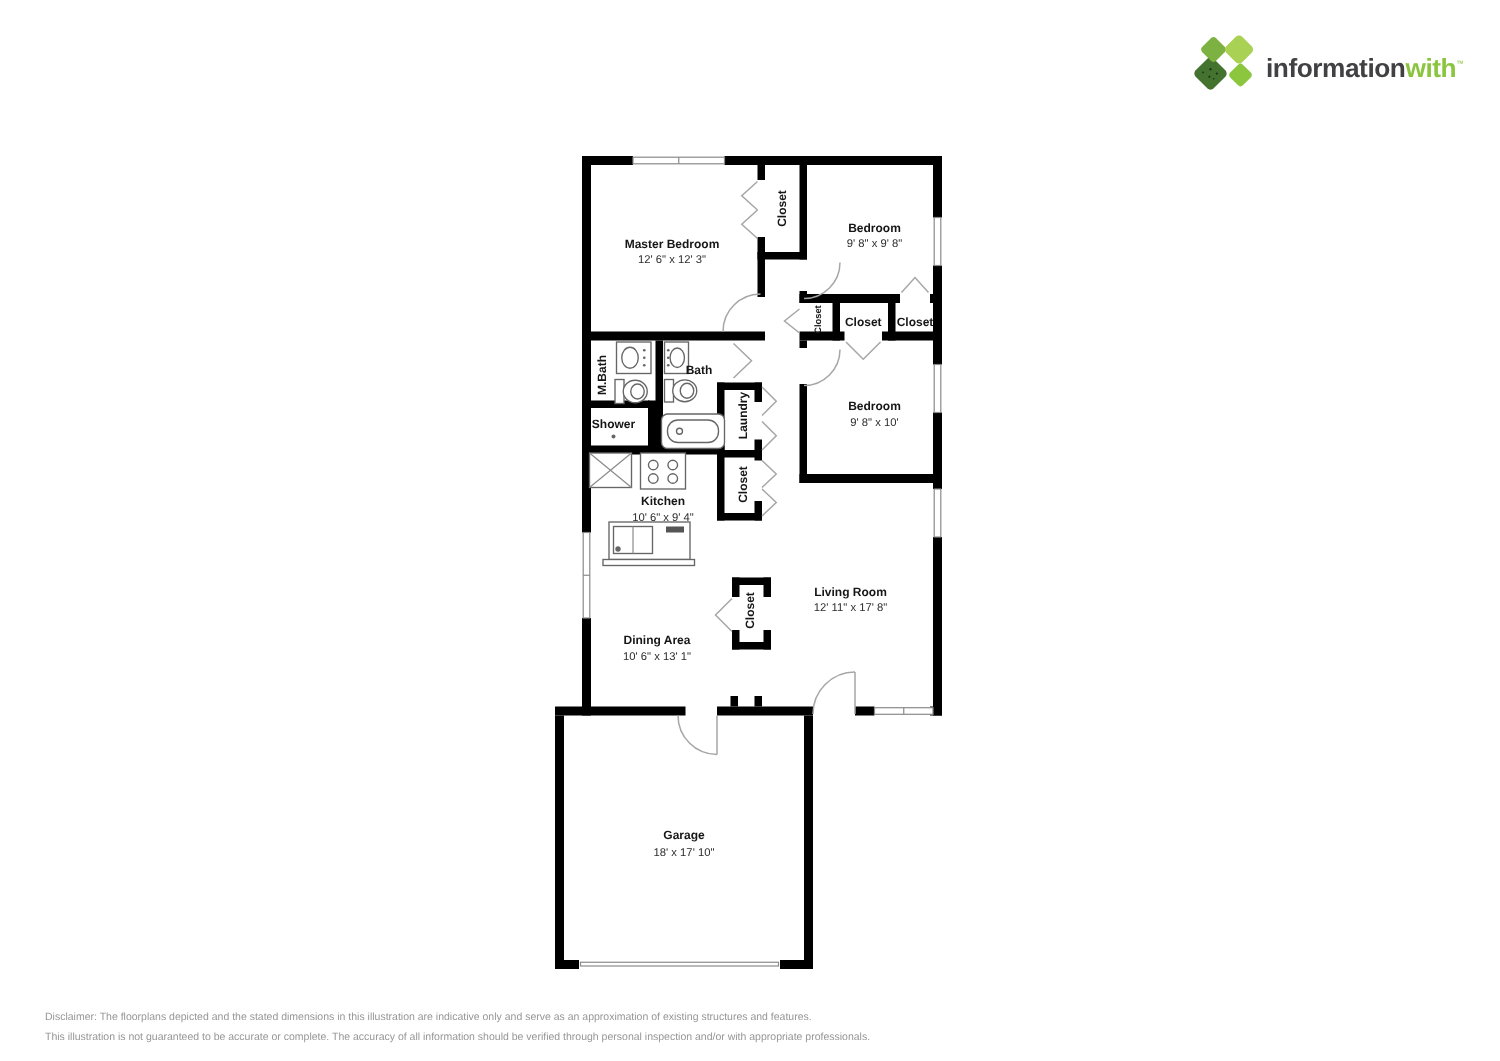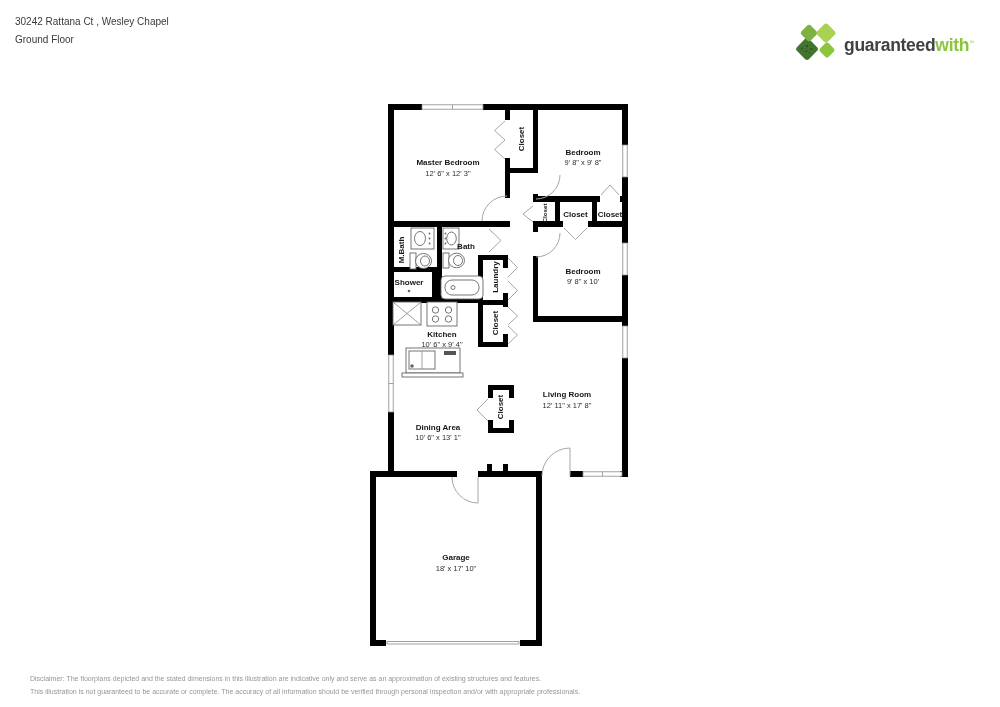--- a/index.html
+++ b/index.html
@@ -23,24 +23,20 @@
   .rname{font:700 8px "Liberation Sans",sans-serif;fill:#161616;}
   .rdim{font:400 7.5px "Liberation Sans",sans-serif;fill:#2c2c2c;}
   .rsmall{font:700 6.2px "Liberation Sans",sans-serif;fill:#161616;}
   .disc{position:absolute;left:30px;top:672px;font-size:7px;line-height:13px;color:#969696;}
 </style>
 </head>
 <body>
 
 <div class="page">
 
-  <div class="addr">
-    <div>30242 Rattana Ct , Wesley Chapel</div>
-    <div>Ground Floor</div>
-  </div>
 
   <div class="logo">
     <svg class="logo-icon" width="48" height="46" viewBox="0 0 48 46">
       <g transform="translate(15,29) rotate(45)">
         <rect x="-8.5" y="-8.5" width="17" height="17" rx="3" fill="#44722f"></rect>
         <circle cx="-2" cy="-2" r="0.8" fill="#173312"></circle>
         <circle cx="1" cy="2" r="0.7" fill="#173312"></circle>
         <circle cx="-4" cy="3" r="0.6" fill="#173312"></circle>
         <circle cx="3" cy="-3" r="0.7" fill="#173312"></circle>
         <circle cx="4" cy="1" r="0.5" fill="#173312"></circle>
@@ -48,21 +44,21 @@
       <g transform="translate(17,13) rotate(45)">
         <rect x="-6.5" y="-6.5" width="13" height="13" rx="2.5" fill="#7db242"></rect>
       </g>
       <g transform="translate(34,13) rotate(45)">
         <rect x="-7.5" y="-7.5" width="15" height="15" rx="3" fill="#a9d154"></rect>
       </g>
       <g transform="translate(35,30) rotate(45)">
         <rect x="-6" y="-6" width="12" height="12" rx="2.5" fill="#8cc63f"></rect>
       </g>
     </svg>
-    <div class="logo-text"><span class="logo-word1">guaranteed</span><span class="logo-word2">with</span><span class="logo-tm">™</span></div>
+    <div class="logo-text"><span class="logo-word1">information</span><span class="logo-word2">with</span><span class="logo-tm">™</span></div>
   </div>
 
   <svg class="fp" width="1000" height="707" viewBox="0 0 1000 707">
 
     <g>
 
       <rect class="wall" x="388" y="104" width="34" height="6"></rect>
       <rect class="wall" x="483" y="104" width="145" height="6"></rect>
       <rect class="wall" x="388" y="104" width="6" height="251"></rect>
       <rect class="wall" x="388" y="412" width="6" height="65"></rect>

